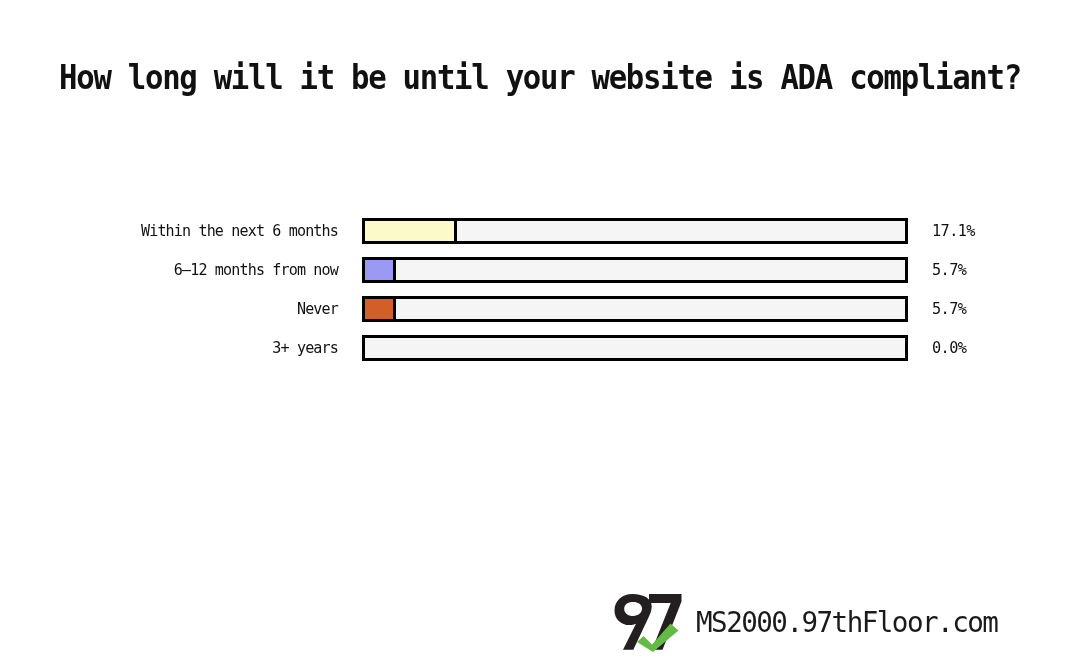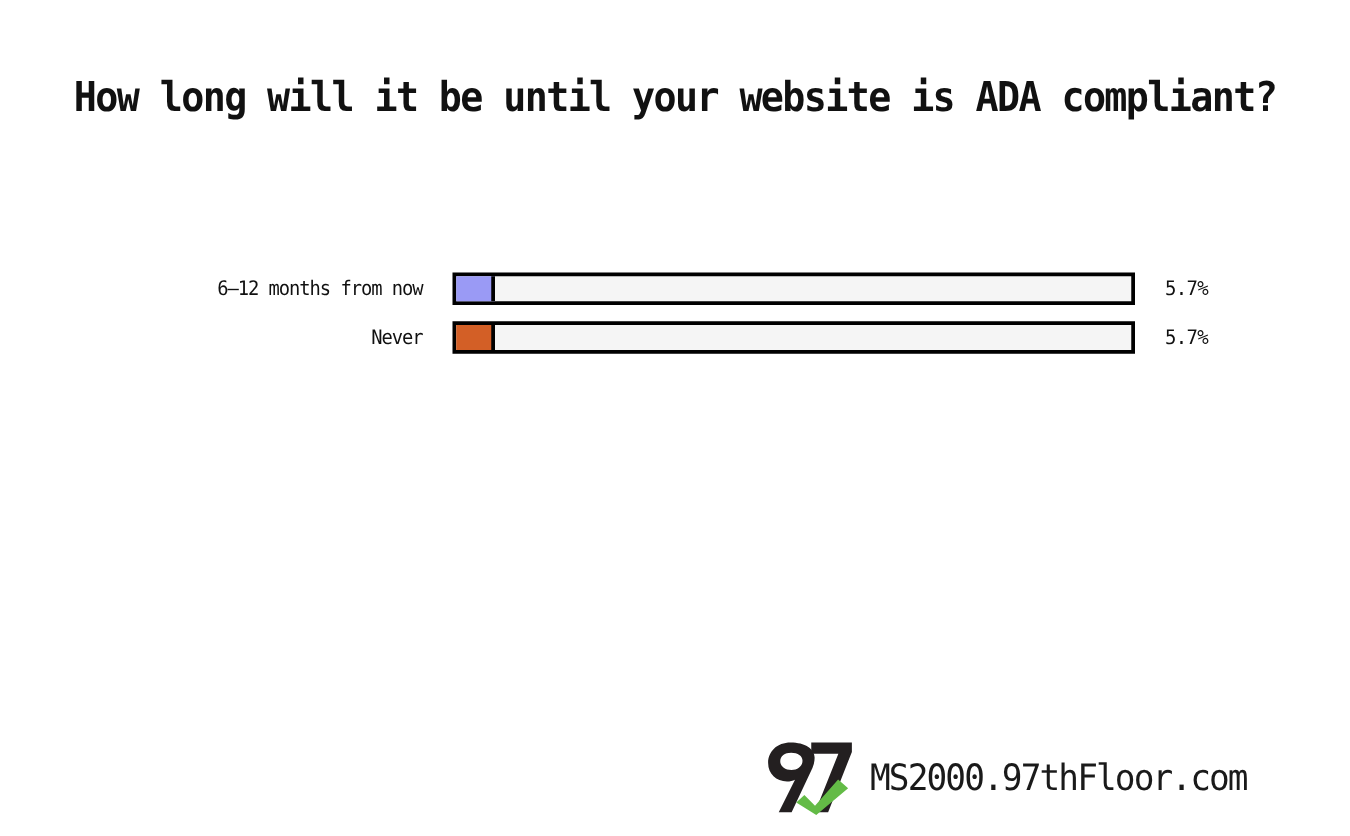--- a/index.html
+++ b/index.html
@@ -128,38 +128,52 @@
   }
 </style>
 </head>
 <body>
 
 <div id="chart-title">How long will it be until your website is ADA compliant?</div>
 
 <div id="plot-area">
 
 
+  <div class="bar-row">
+    <div class="row-label">Within the next 6 months</div>
+    <div class="bar-track">
+      <div class="bar-fill" style="width: 17.1%; background: rgb(252, 250, 200);"></div>
+    </div>
+    <div class="row-value">17.1%</div>
+  </div>
 
   <div class="bar-row">
     <div class="row-label">6–12 months from now</div>
     <div class="bar-track">
       <div class="bar-fill" style="width: 5.7%; background: rgb(154, 154, 245);"></div>
     </div>
     <div class="row-value">5.7%</div>
   </div>
 
   <div class="bar-row">
     <div class="row-label">Never</div>
     <div class="bar-track">
       <div class="bar-fill" style="width: 5.7%; background: rgb(211, 95, 38);"></div>
     </div>
     <div class="row-value">5.7%</div>
   </div>
 
 
+  <div class="bar-row">
+    <div class="row-label">3+ years</div>
+    <div class="bar-track">
+      <div class="bar-fill zero" style="width: 0%; background: rgb(245, 245, 245);"></div>
+    </div>
+    <div class="row-value">0.0%</div>
+  </div>
 
 </div>
 
 <div id="footer-brand">
   <span>
     <svg id="brand-logo" viewBox="0 0 72 60" xmlns="http://www.w3.org/2000/svg">
 
       <g>
         <path d="M20.5 2 C9.6 2 2.5 9.2 2.5 18.4 C2.5 27.0 9.0 33.1 17.6 33.1
                  C20.0 33.1 22.2 32.6 24.0 31.7 L11.0 57.8 L21.3 57.8

